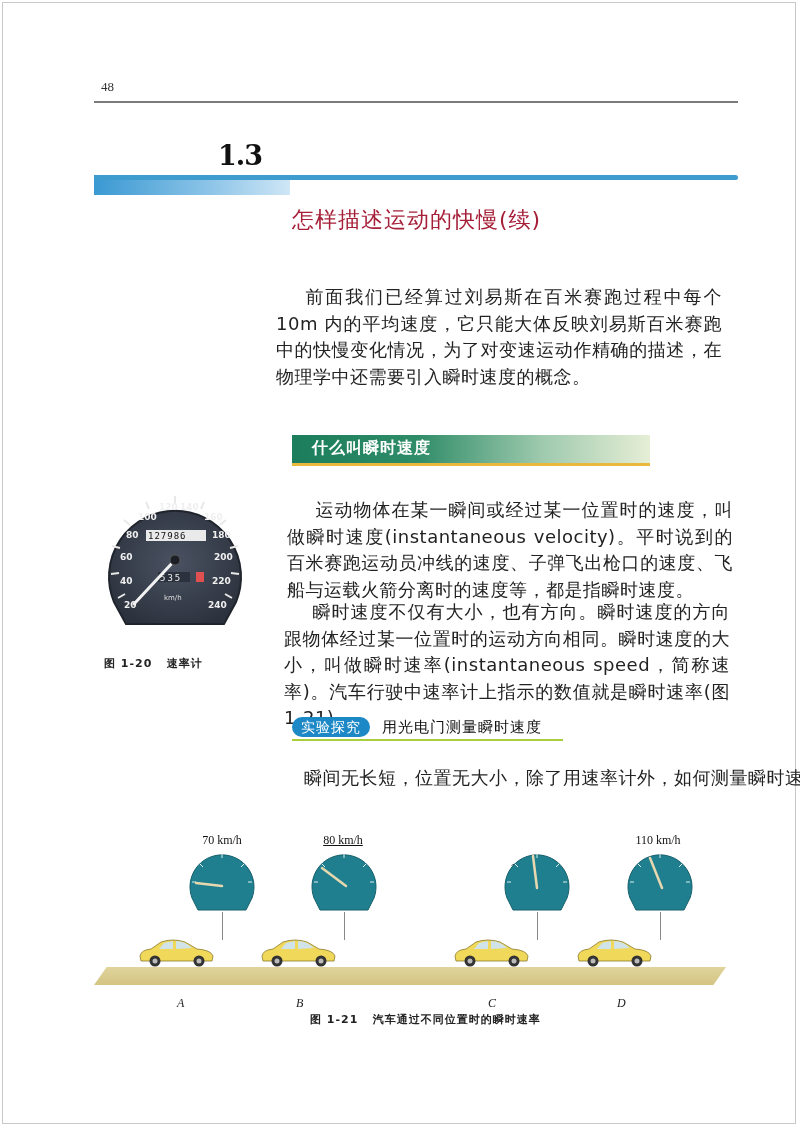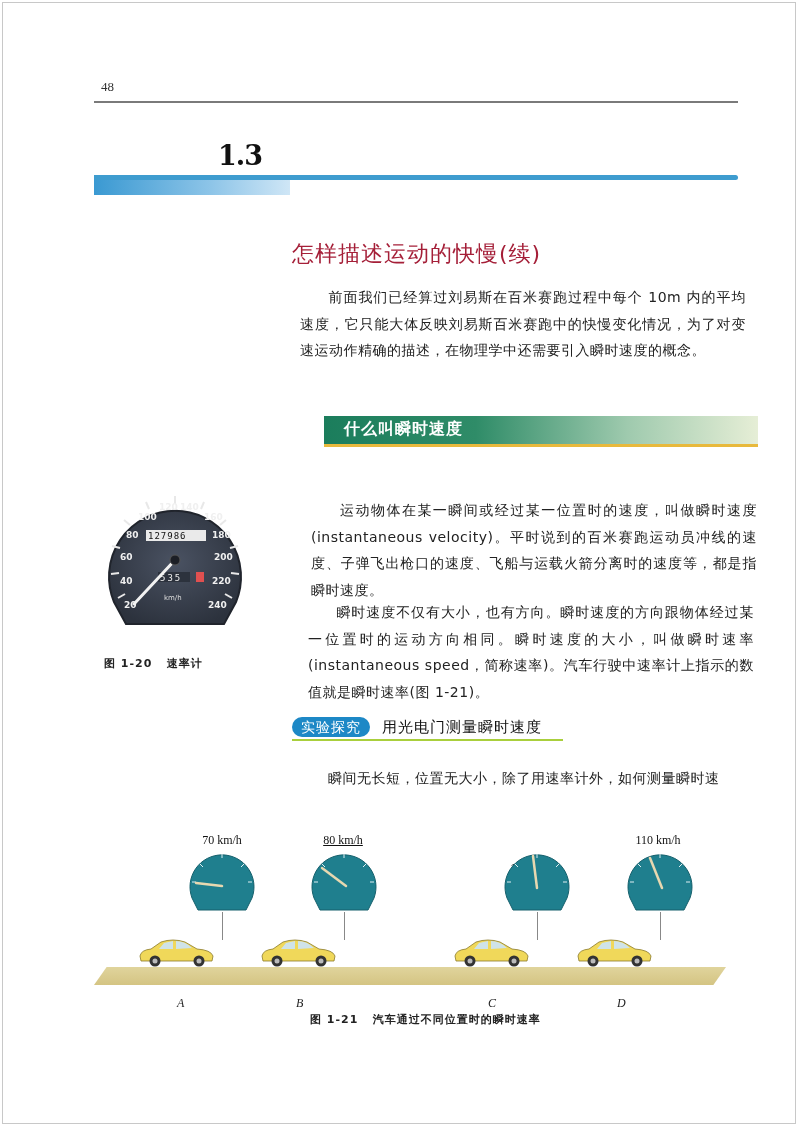--- a/index.html
+++ b/index.html
@@ -26,37 +26,35 @@
     position: absolute; left: 94px; top: 175px; width: 644px; height: 5px; background: #3e9ccf;
     border-radius: 0 3px 3px 0;
   }
   .blue-bar-block {
     position: absolute; left: 94px; top: 180px; width: 196px; height: 15px;
     background: linear-gradient(to right, #3a99d2, #8ec5e8 60%, #cfe6f6);
   }
   .section-title {
     position: absolute; left: 292px; top: 205px; font-size: 22px; color: #a51f38;
     letter-spacing: 1px;
-    margin-top: 34px;
   }
   .paragraph {
-    position: absolute; left: 300px; width: 446px; font-size: 14px; line-height: 26.5px;
+    position: absolute; left: 276px; width: 446px; font-size: 18px; line-height: 26.5px;
     color: #222; text-align: justify; letter-spacing: 0.5px;
   }
   .para-intro { top: 284px; }
   .para-def { top: 486px; }
   .para-dir { top: 591px; }
   .para-q { top: 765px; white-space: nowrap; }
   .indent { display: inline-block; width: 28px; }
 
   .subsection-banner {
-    position: absolute; left: 292px; top: 416px; width: 434px; height: 28px;
+    position: absolute; left: 292px; top: 435px; width: 358px; height: 28px;
     background: linear-gradient(to right, #1b7d5c 0%, #2f8c68 35%, #9fcaae 70%, #e6eed6 100%);
     border-bottom: 3px solid #e8b93c;
-    margin-left: 32px;
   }
   .subsection-banner span {
     position: absolute; left: 20px; top: 3px; color: #fff; font-size: 16px; font-weight: bold;
     letter-spacing: 1px;
   }
 
   .exp-tag {
     position: absolute; left: 292px; top: 717px; width: 78px; height: 20px; background: #1d88c6;
     color: #ffffff; font-size: 14px; text-align: center; line-height: 20px; letter-spacing: 1px; border-radius: 10px;
   }

